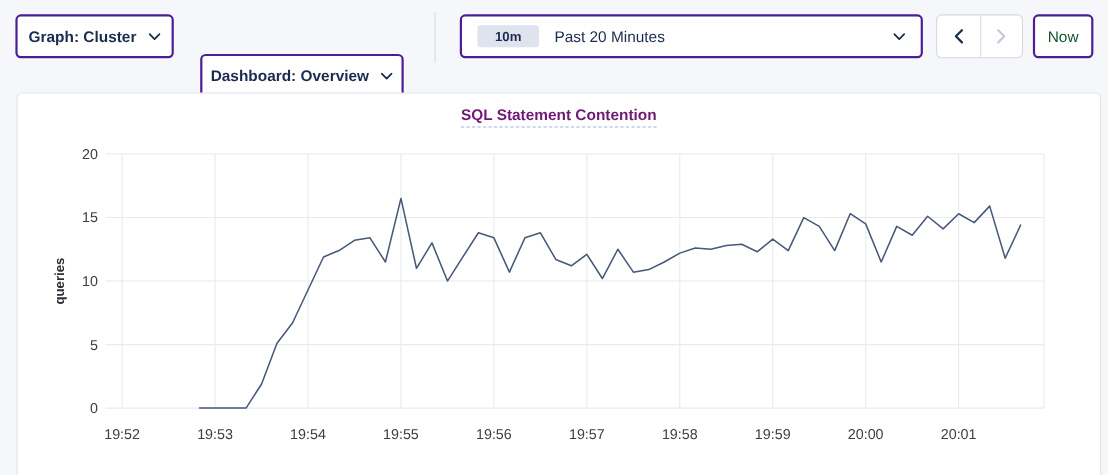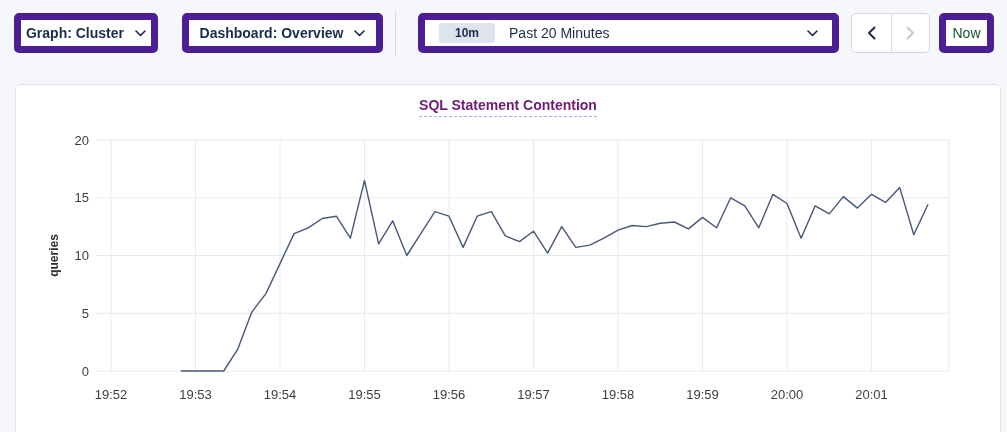--- a/index.html
+++ b/index.html
@@ -7,29 +7,29 @@
     width: 1007px; height: 432px;
     overflow: hidden;
     background: #f5f7fa;
     font-family: "Liberation Sans", "DejaVu Sans", sans-serif;
     position: relative;
   }
   
   .ctl {
     position: absolute; top: 13px; height: 40px;
     background: #ffffff;
-    border: 7px solid #4c1d95;
+    border: 2px solid #4c1d95;
     border-radius: 5px;
     display: flex; align-items: center; justify-content: center;
     font-size: 14px; font-weight: 600; color: #1b2b4e;
     cursor: pointer;
   }
   .dd-gap { gap: 11px; }
   #graph-dd { left: 14px; width: 144px; }
-  #dashboard-dd { left: 182px; width: 201px; }
+  #dashboard-dd { left: 182px; width: 185px; margin-top: 36px; }
   .vdivider {
     position: absolute; left: 395px; top: 11px;
     width: 1px; height: 46px; background: #d8dce5;
   }
   #time-selector {
     left: 418px; width: 421px;
     justify-content: flex-start;
     padding: 0 14px;
     font-weight: 500;
   }

